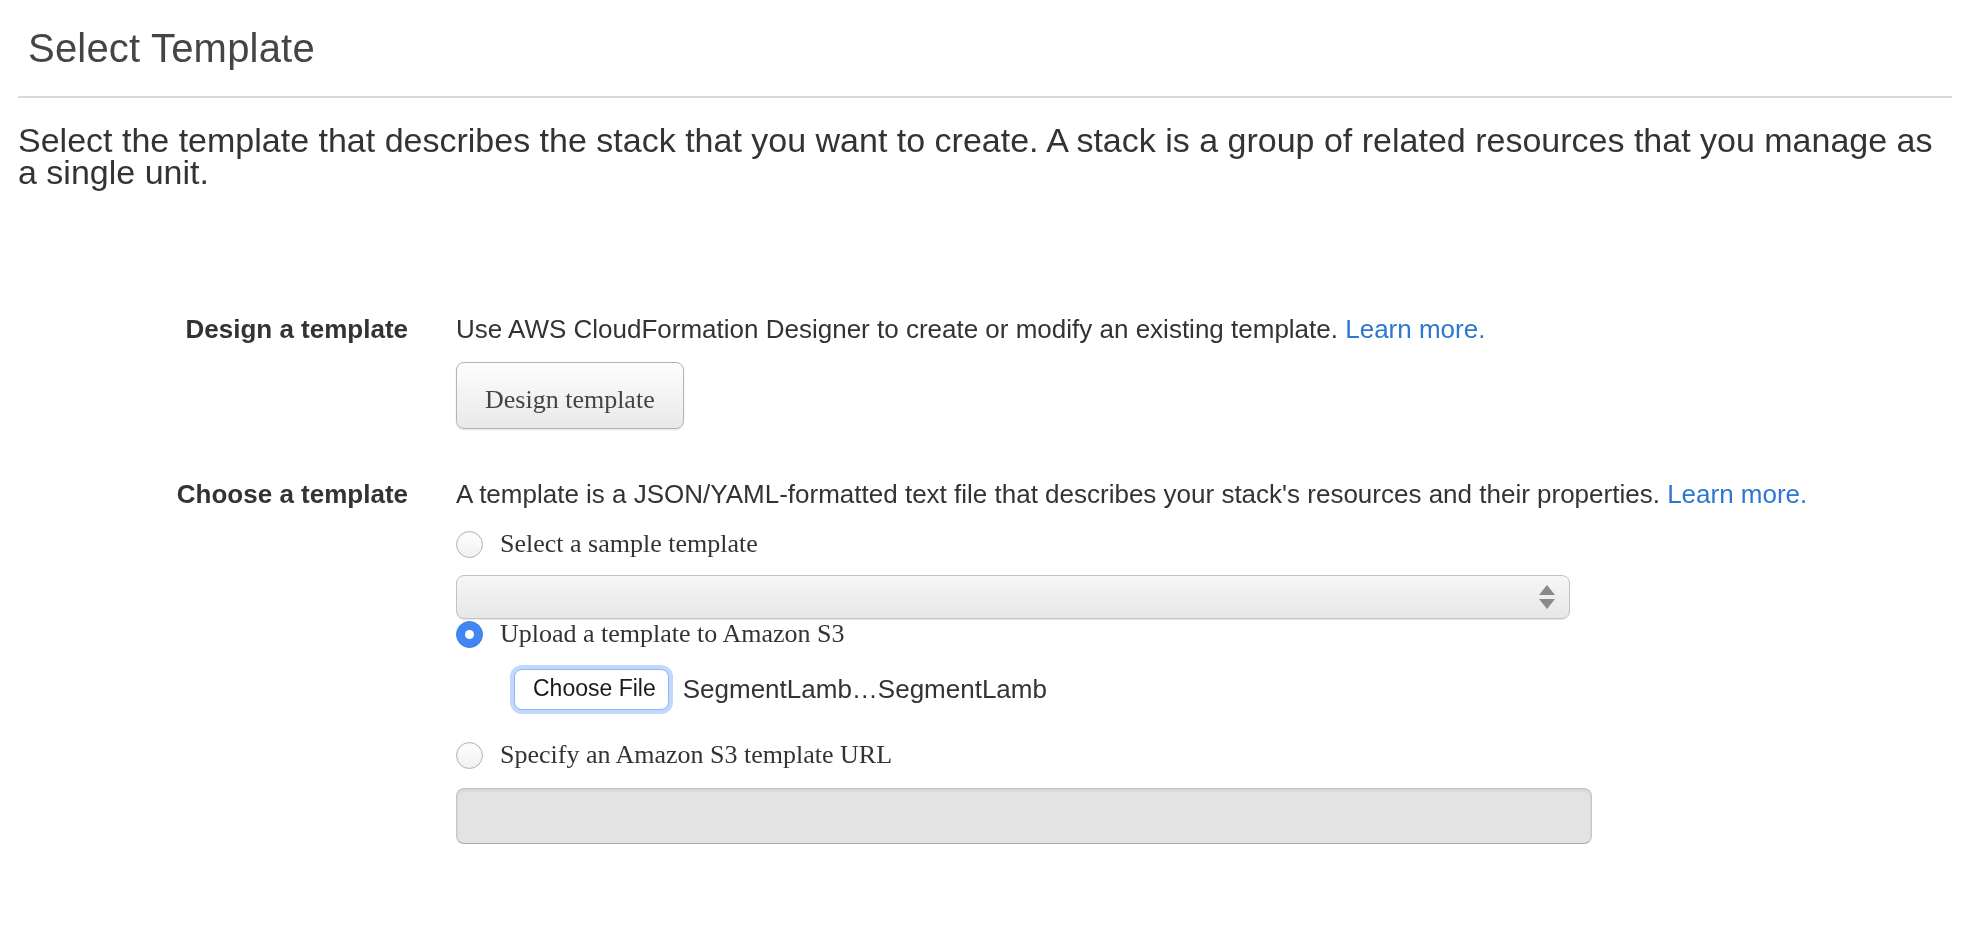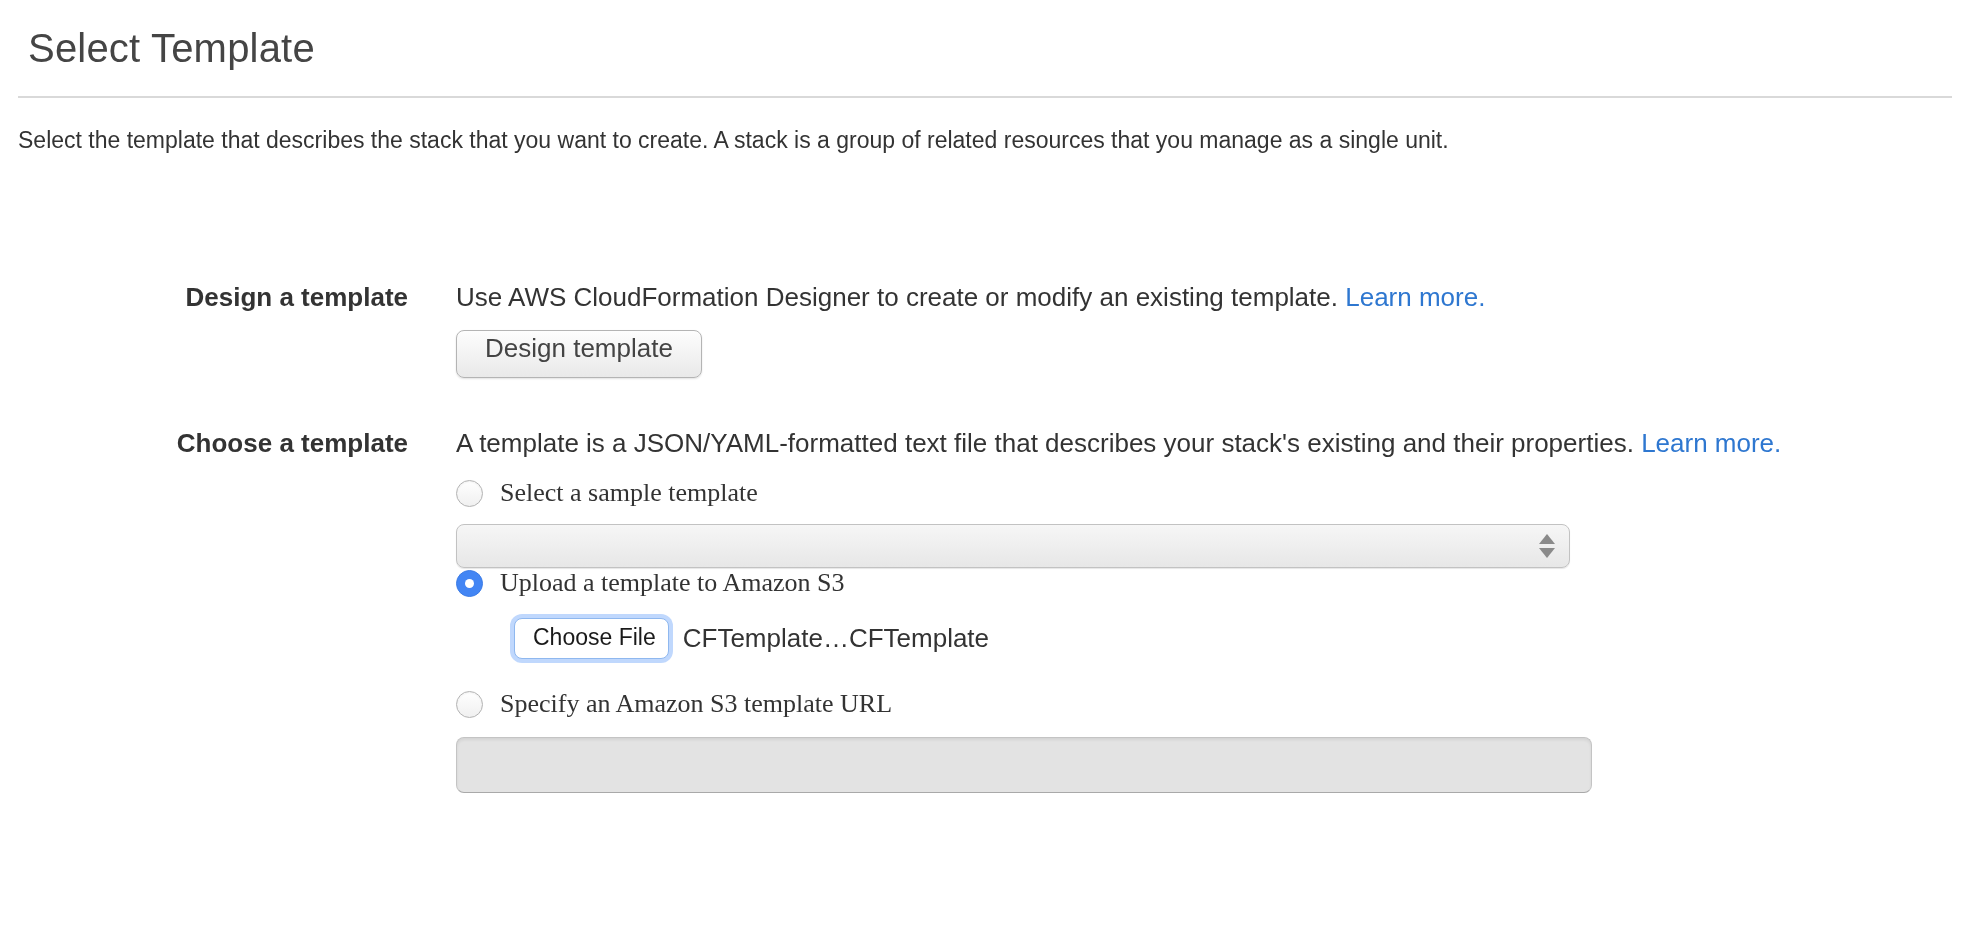--- a/index.html
+++ b/index.html
@@ -24,21 +24,21 @@
 
   .title-rule {
     margin: 24px 16px 0 18px;
     border: none;
     border-top: 2px solid #d9d9d9;
     height: 0;
   }
 
   .page-description {
     margin: 26px 20px 0 18px;
-    font-size: 23px;
+    font-size: 34px;
     line-height: 32px;
     color: #333333;
   }
 
   .form-area {
     margin-top: 124px;
     display: grid;
     grid-template-columns: 408px 1fr;
     column-gap: 18px;
     row-gap: 84px;
@@ -66,24 +66,24 @@
 
   a.learn-more {
     color: #2e77d0;
     text-decoration: none;
     cursor: pointer;
   }
 
   .btn-design {
     margin-top: 16px;
     display: inline-block;
-    font-family: Liberation Sans, sans-serif;
+    font-family: Liberation Serif, serif;
     font-size: 26px;
     color: #444444;
-    padding: 2px 28px 13px 28px;
+    padding: 22px 28px 13px 28px;
     background: linear-gradient(#fdfdfd, #e9e9e9);
     border: 1px solid #b4b4b4;
     border-radius: 8px;
     box-shadow: 0 1px 2px rgba(0,0,0,0.12);
     cursor: pointer;
   }
 
   .radio-row {
     display: flex;
     align-items: center;
@@ -215,21 +215,21 @@
     <p class="desc-line">
       <span>Use AWS CloudFormation Designer to create or modify an existing template.</span>
       <a class="learn-more">Learn more.</a>
     </p>
     <button class="btn-design">Design template</button>
   </div>
 
   <div class="row-label">Choose a template</div>
   <div class="row-content">
     <p class="desc-line">
-      <span>A template is a JSON/YAML-formatted text file that describes your stack's existing and their properties.</span>
+      <span>A template is a JSON/YAML-formatted text file that describes your stack's resources and their properties.</span>
       <a class="learn-more">Learn more.</a>
     </p>
 
     
     <div class="radio-row r1">
       <span class="radio"></span>
       <span>Select a sample template</span>
     </div>
     <div class="select-box">
       <span></span>
@@ -239,21 +239,21 @@
       </span>
     </div>
 
     
     <div class="radio-row r2">
       <span class="radio checked"></span>
       <span>Upload a template to Amazon S3</span>
     </div>
     <div class="file-row">
       <button class="btn-choose-file">Choose File</button>
-      <span class="file-name">CFTemplate…CFTemplate</span>
+      <span class="file-name">SegmentLamb…SegmentLamb</span>
     </div>
 
     
     <div class="radio-row r3">
       <span class="radio"></span>
       <span>Specify an Amazon S3 template URL</span>
     </div>
     <input class="url-input" type="text" value="" style="">
   </div>
 

